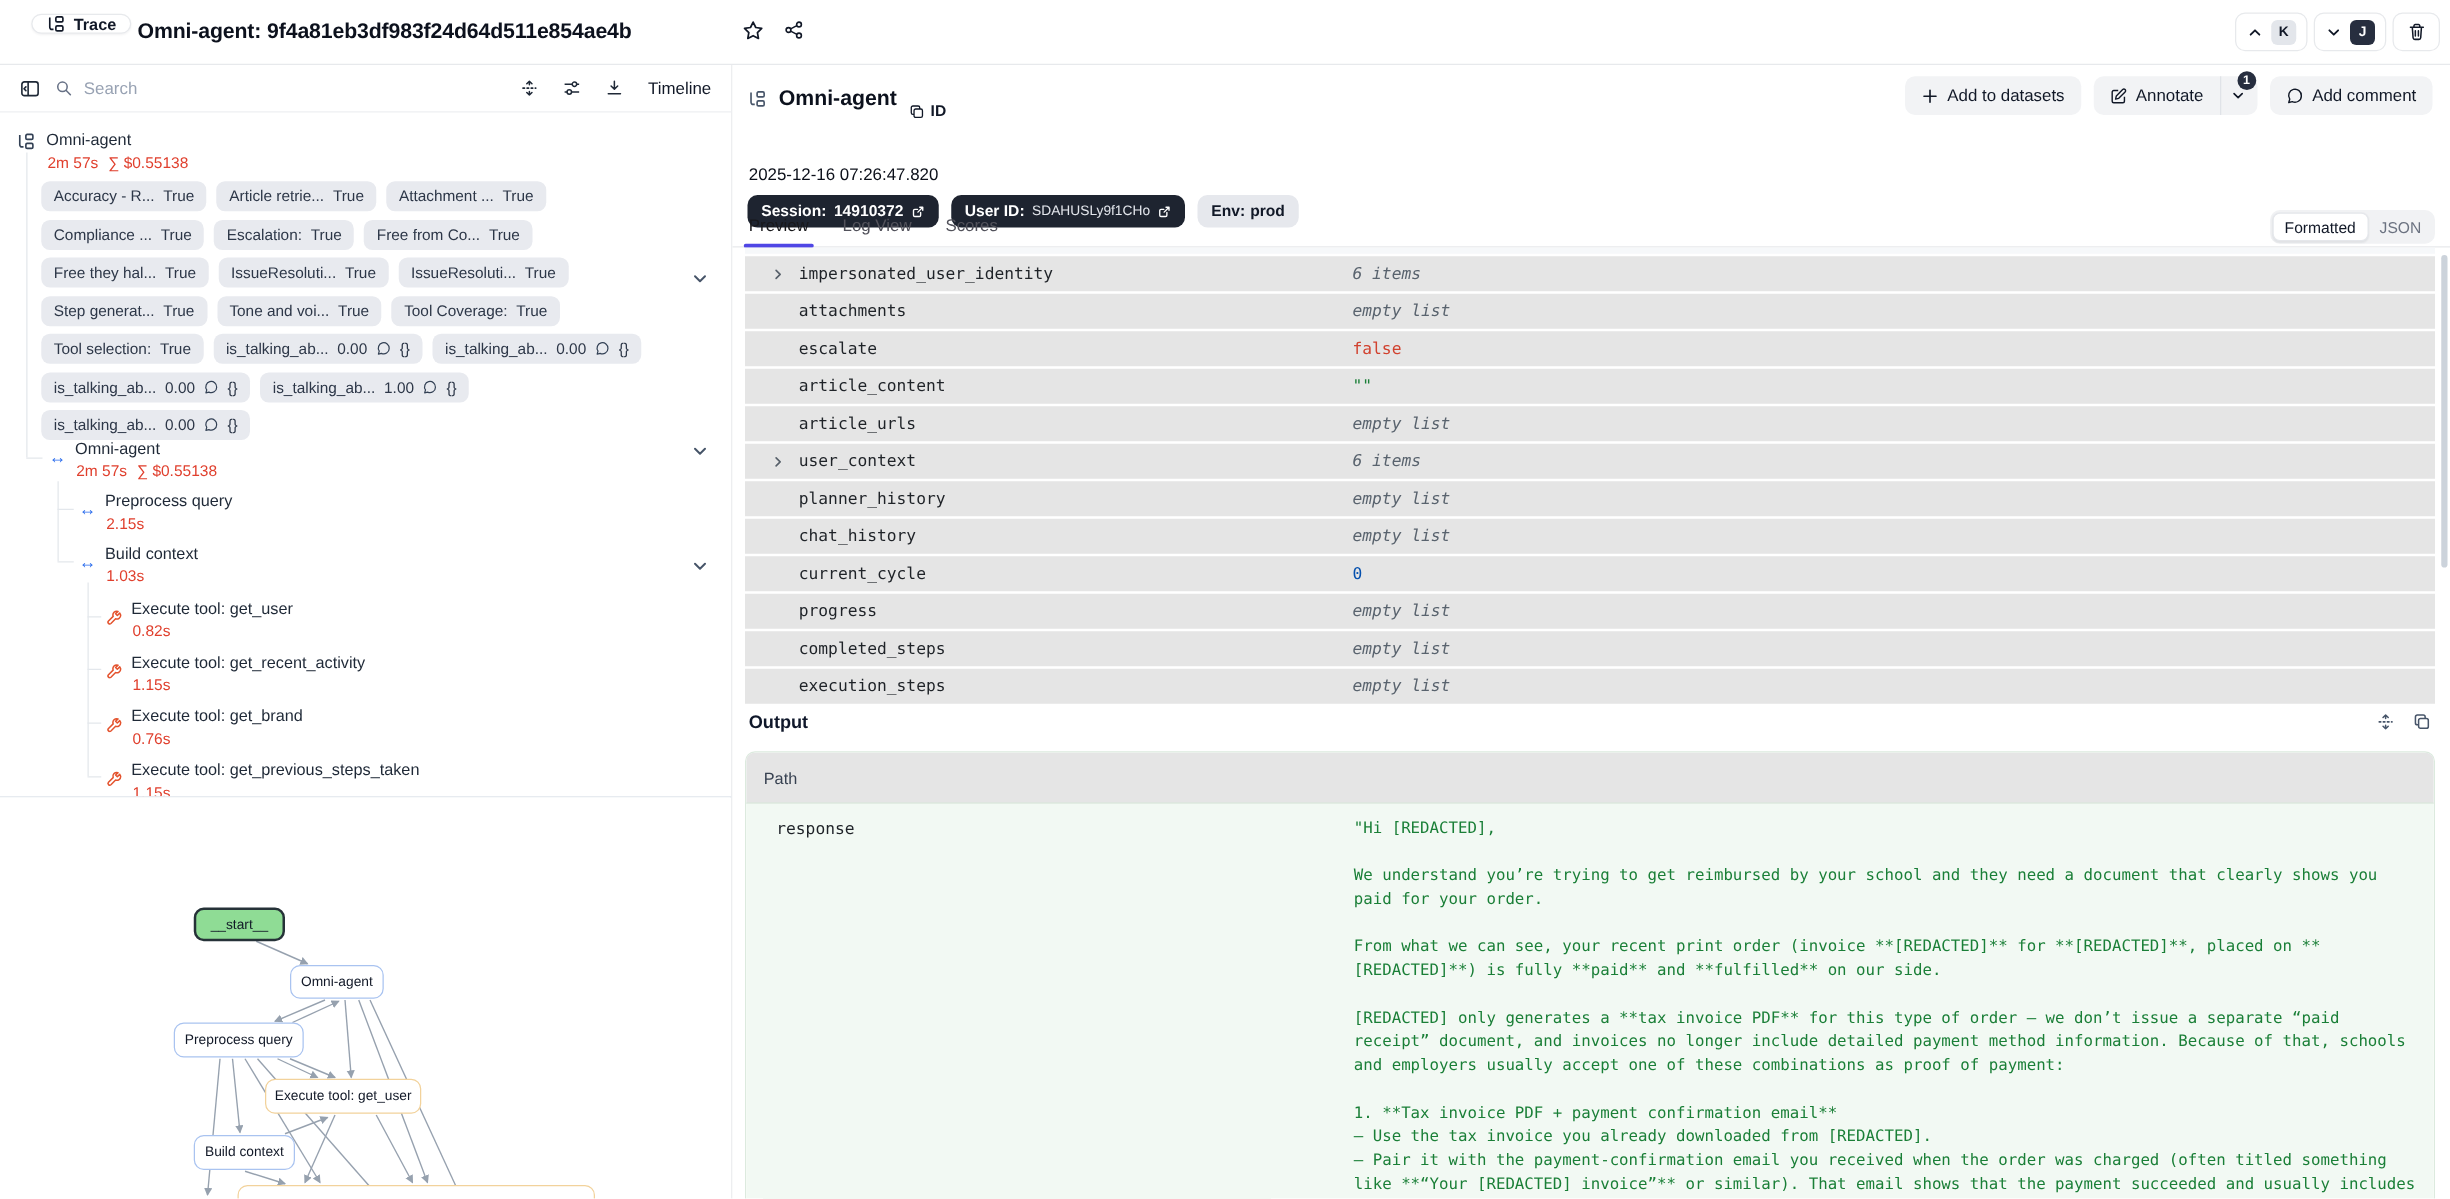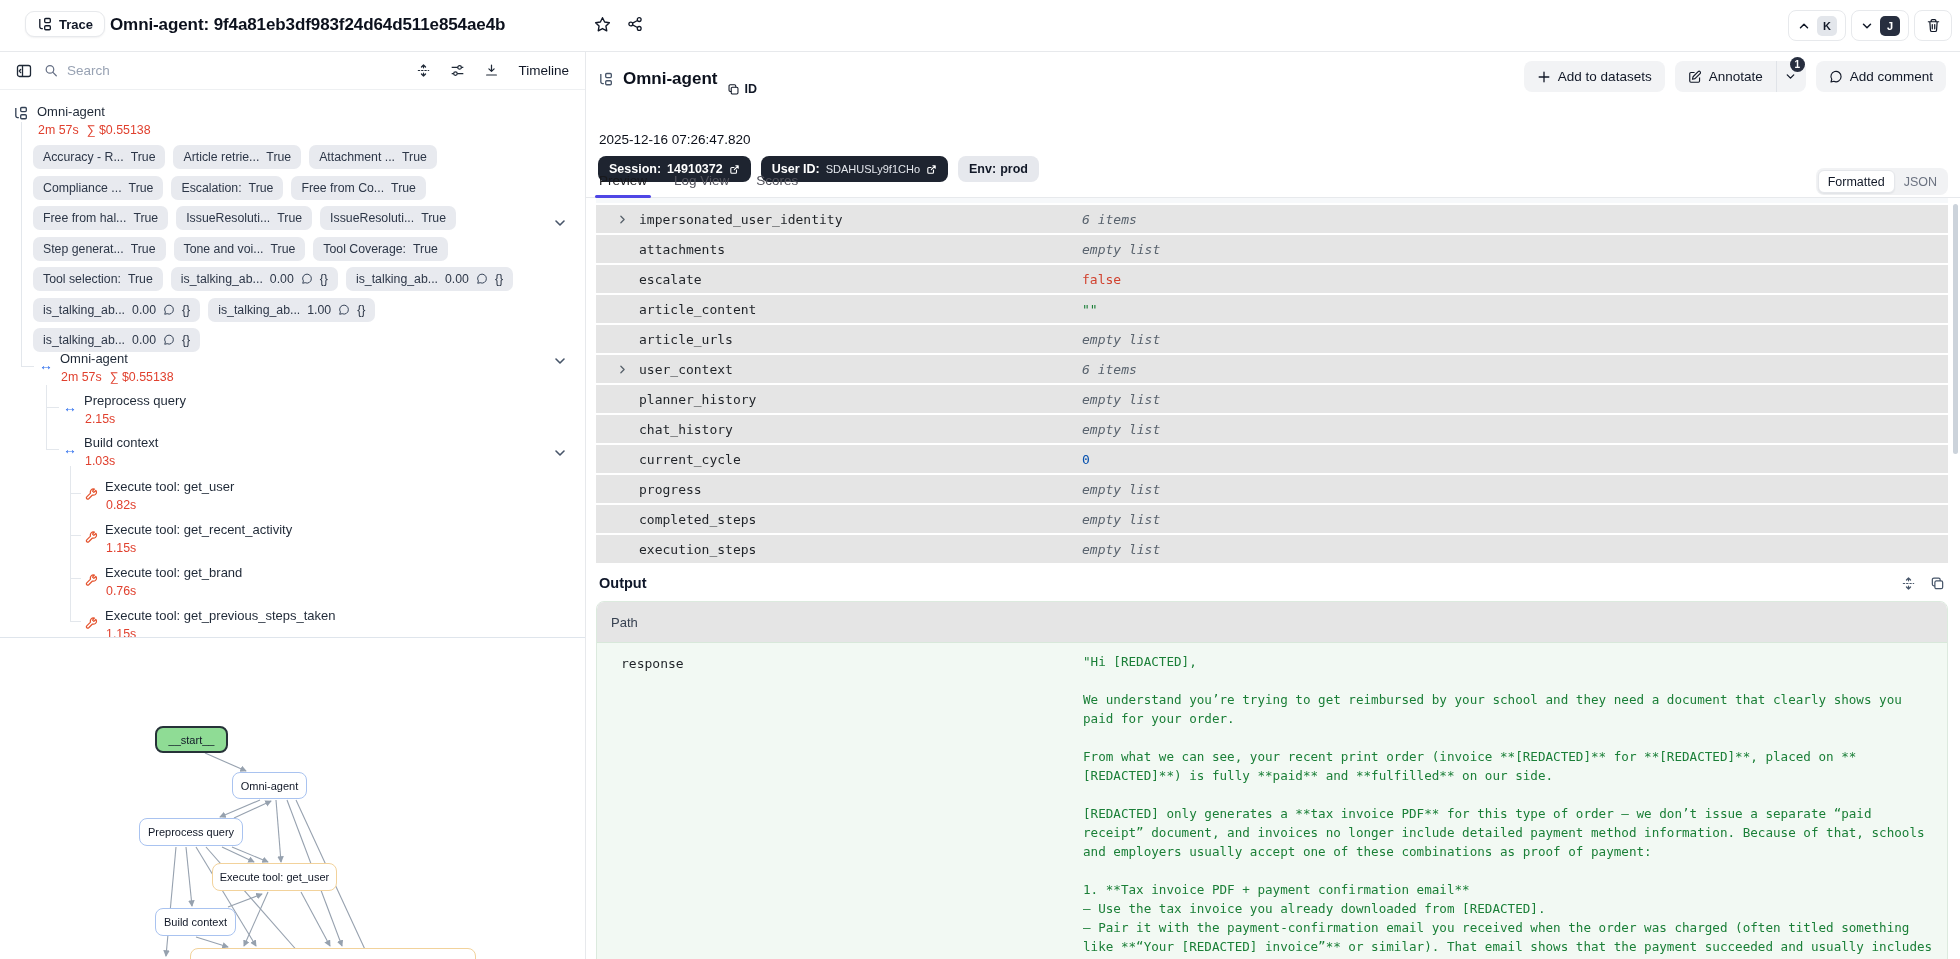--- a/index.html
+++ b/index.html
@@ -3,21 +3,21 @@
 <meta charset="utf-8">
 <style>
   * { margin:0; padding:0; box-sizing:border-box; }
   html,body { width:1960px; height:959px; overflow:hidden; }
   body { font-family:"Liberation Sans","DejaVu Sans",sans-serif; background:#fff; color:#111827; }
   .app { position:relative; width:1960px; height:959px; overflow:hidden; background:#fff; }
   svg { display:block; }
 
   
   .topbar { position:absolute; top:0; left:0; right:0; height:52px; background:#fff; border-bottom:1px solid #e7e9ec; z-index:30; }
-  .trace-chip { position:absolute; left:25px; top:11px; height:26px; display:flex; align-items:center; gap:7px; padding:0 11px; background:#fff; border:1px solid #e7e9ec; border-radius:9px; box-shadow:0 1px 2px rgba(16,24,40,.06); font-size:13px; font-weight:600; color:#111827; }
+  .trace-chip { position:absolute; left:25px; top:11px; height:16px; display:flex; align-items:center; gap:7px; padding:0 11px; background:#fff; border:1px solid #e7e9ec; border-radius:9px; box-shadow:0 1px 2px rgba(16,24,40,.06); font-size:13px; font-weight:600; color:#111827; }
   .tb-title { position:absolute; left:110px; top:15px; font-size:17px; font-weight:650; color:#0c111d; letter-spacing:-.1px; white-space:nowrap; }
   .tb-star { position:absolute; left:594px; top:16px; color:#111827; }
   .tb-share { position:absolute; left:627px; top:16px; color:#111827; }
   .tb-right { position:absolute; right:8px; top:10px; display:flex; gap:5px; align-items:center; }
   .nav-btn { height:31px; display:flex; align-items:center; gap:6px; padding:0 8px; background:#fff; border:1px solid #e7e9ec; border-radius:8px; cursor:pointer; }
   .key-chip { width:20px; height:20px; border-radius:5px; display:flex; align-items:center; justify-content:center; font-size:11px; font-weight:700; }
   .key-chip.light { background:#e3e6eb; color:#111827; }
   .key-chip.dark { background:#272e3f; color:#fff; }
   .icon-btn { width:38px; height:31px; display:flex; align-items:center; justify-content:center; background:#fff; border:1px solid #e7e9ec; border-radius:8px; cursor:pointer; color:#111827; }
 
@@ -80,21 +80,21 @@
   .sliver { height:5px; background:#f6f8fa; margin-bottom:2px; }
   .pv-row { display:grid; grid-template-columns:486px 1fr; height:28px; align-items:center; background:#e5e5e5; margin-bottom:2px; font-family:"DejaVu Sans Mono",monospace; font-size:13px; cursor:pointer; }
   .pv-key { position:relative; padding-left:43px; color:#1f2328; }
   .pv-chev { position:absolute; left:20px; top:1px; color:#57606a; }
   .pv-val { color:#57606a; }
   .v-muted { font-style:italic; color:#59636e; }
   .v-red { color:#d1422f; }
   .v-green { color:#1a7f37; }
   .v-blue { color:#0550ae; }
 
-  .out-titlerow { margin-top:7px; height:26px; display:flex; align-items:center; justify-content:space-between; padding:0 3px; }
+  .out-titlerow { margin-top:7px; height:26px; display:flex; align-items:flex-start; justify-content:space-between; padding:0 3px; }
   .out-title { font-size:14.5px; font-weight:650; color:#0f172a; }
   .out-icons { display:flex; gap:14px; color:#475569; }
   .out-table { margin-top:5px; border:1px solid #dcead e; border:1px solid #dceade; border-radius:8px; overflow:hidden; }
   .out-head { display:grid; grid-template-columns:486px 1fr; height:41px; align-items:center; background:#e5e5e5; border-bottom:1px solid #d8e8da; font-size:13px; color:#374151; }
   .out-head .oh-path { padding-left:14px; }
   .out-body { display:grid; grid-template-columns:486px 1fr; background:#f2f9f3; min-height:360px; }
   .out-key { padding:13px 0 0 24px; font-family:"DejaVu Sans Mono",monospace; font-size:13px; color:#1f2328; }
   .out-val { padding:9px 14px 20px 0; font-family:"DejaVu Sans Mono",monospace; font-size:12.6px; line-height:19px; color:#1a7f37; white-space:pre-wrap; word-wrap:break-word; }
   .m-scrollthumb { position:absolute; right:2px; top:152px; width:5px; height:250px; border-radius:3px; background:#ccd3db; }
 </style>
@@ -244,21 +244,21 @@
           </span>
         <span class="pill">
             <span>Escalation:</span>
             <span>True</span>
           </span>
         <span class="pill">
             <span>Free from Co...</span>
             <span>True</span>
           </span>
         <span class="pill">
-            <span>Free from hal...</span>
+            <span>Free they hal...</span>
             <span>True</span>
           </span>
         <span class="pill">
             <span>IssueResoluti...</span>
             <span>True</span>
           </span>
         <span class="pill">
             <span>IssueResoluti...</span>
             <span>True</span>
           </span>

